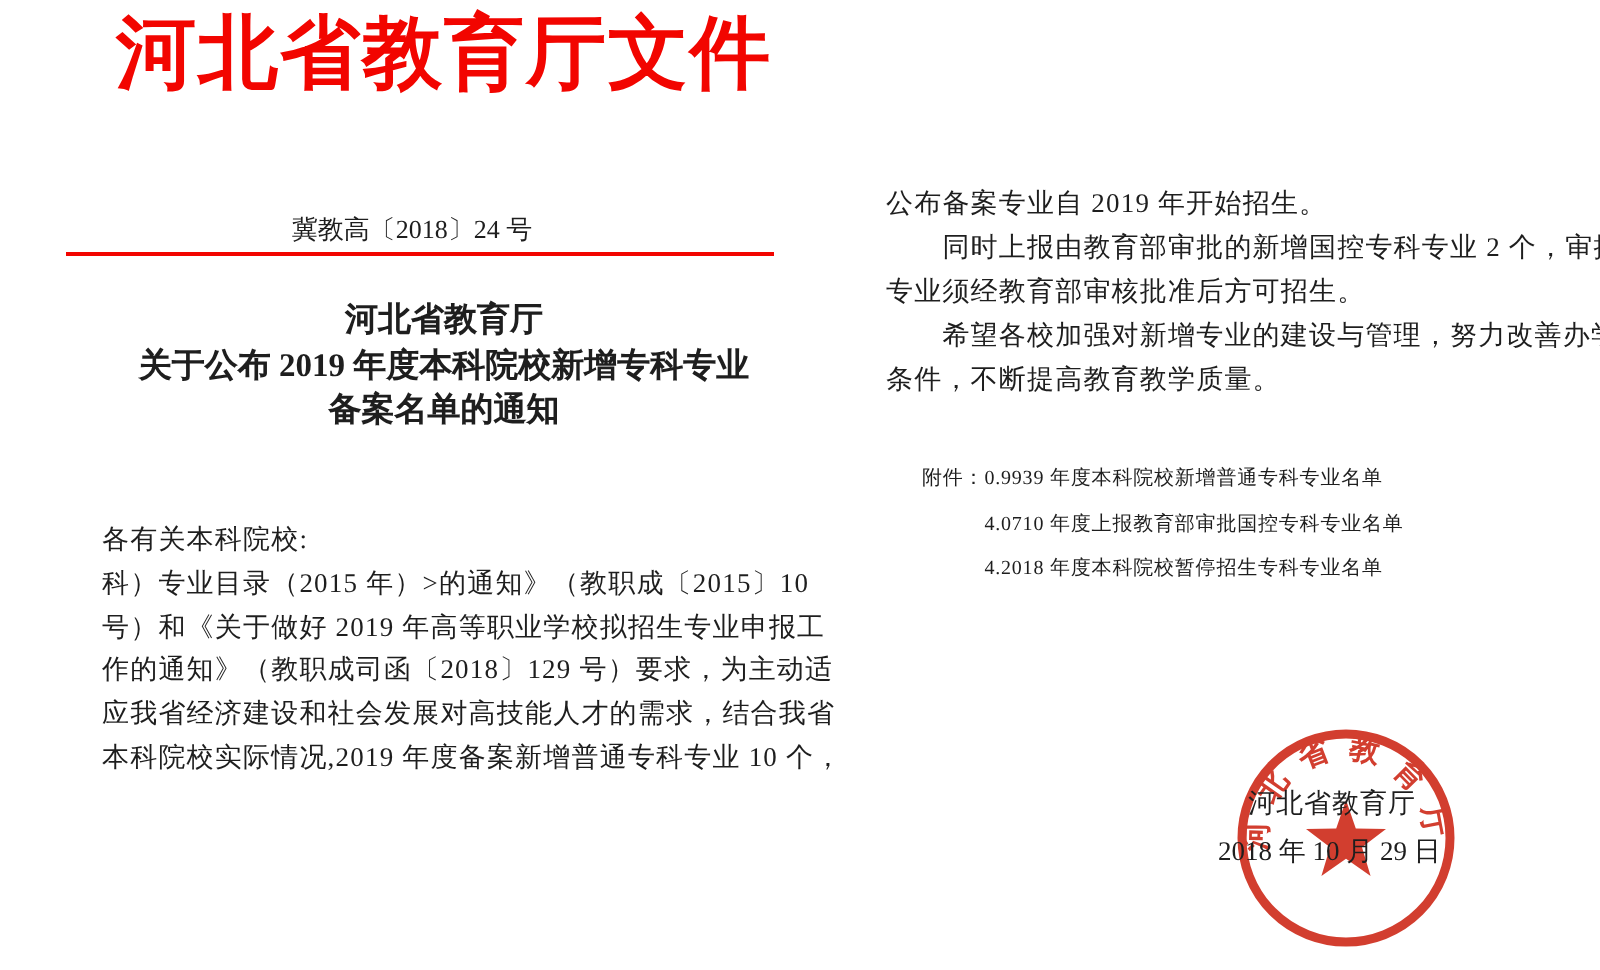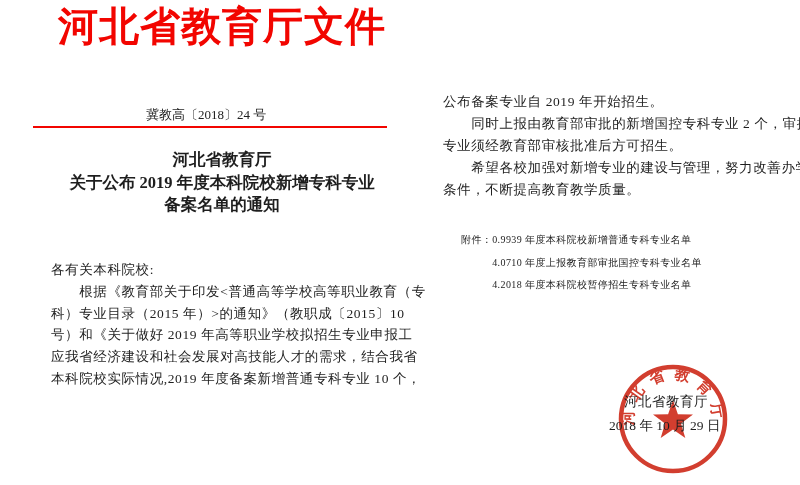--- a/index.html
+++ b/index.html
@@ -110,23 +110,23 @@
   <div class="red-rule"></div>
 
   <div class="doc-title">
     <div>河北省教育厅</div>
     <div>关于公布 2019 年度本科院校新增专科专业</div>
     <div>备案名单的通知</div>
   </div>
 
   <div class="body-block body-left">
     <div>各有关本科院校:</div>
-    <div>　　根据《教育部关于印发&lt;普通高等学校高等职业教育（专</div>
     <div>科）专业目录（2015 年）&gt;的通知》（教职成〔2015〕10</div>
     <div>号）和《关于做好 2019 年高等职业学校拟招生专业申报工</div>
+    <div>作的通知》（教职成司函〔2018〕129 号）要求，为主动适</div>
     <div>应我省经济建设和社会发展对高技能人才的需求，结合我省</div>
     <div>本科院校实际情况,2019 年度备案新增普通专科专业 10 个，</div>
   </div>
 
   <div class="body-block body-right">
     <div>公布备案专业自 2019 年开始招生。</div>
     <div>　　同时上报由教育部审批的新增国控专科专业 2 个，审批</div>
     <div>专业须经教育部审核批准后方可招生。</div>
     <div>　　希望各校加强对新增专业的建设与管理，努力改善办学</div>
     <div>条件，不断提高教育教学质量。</div>

